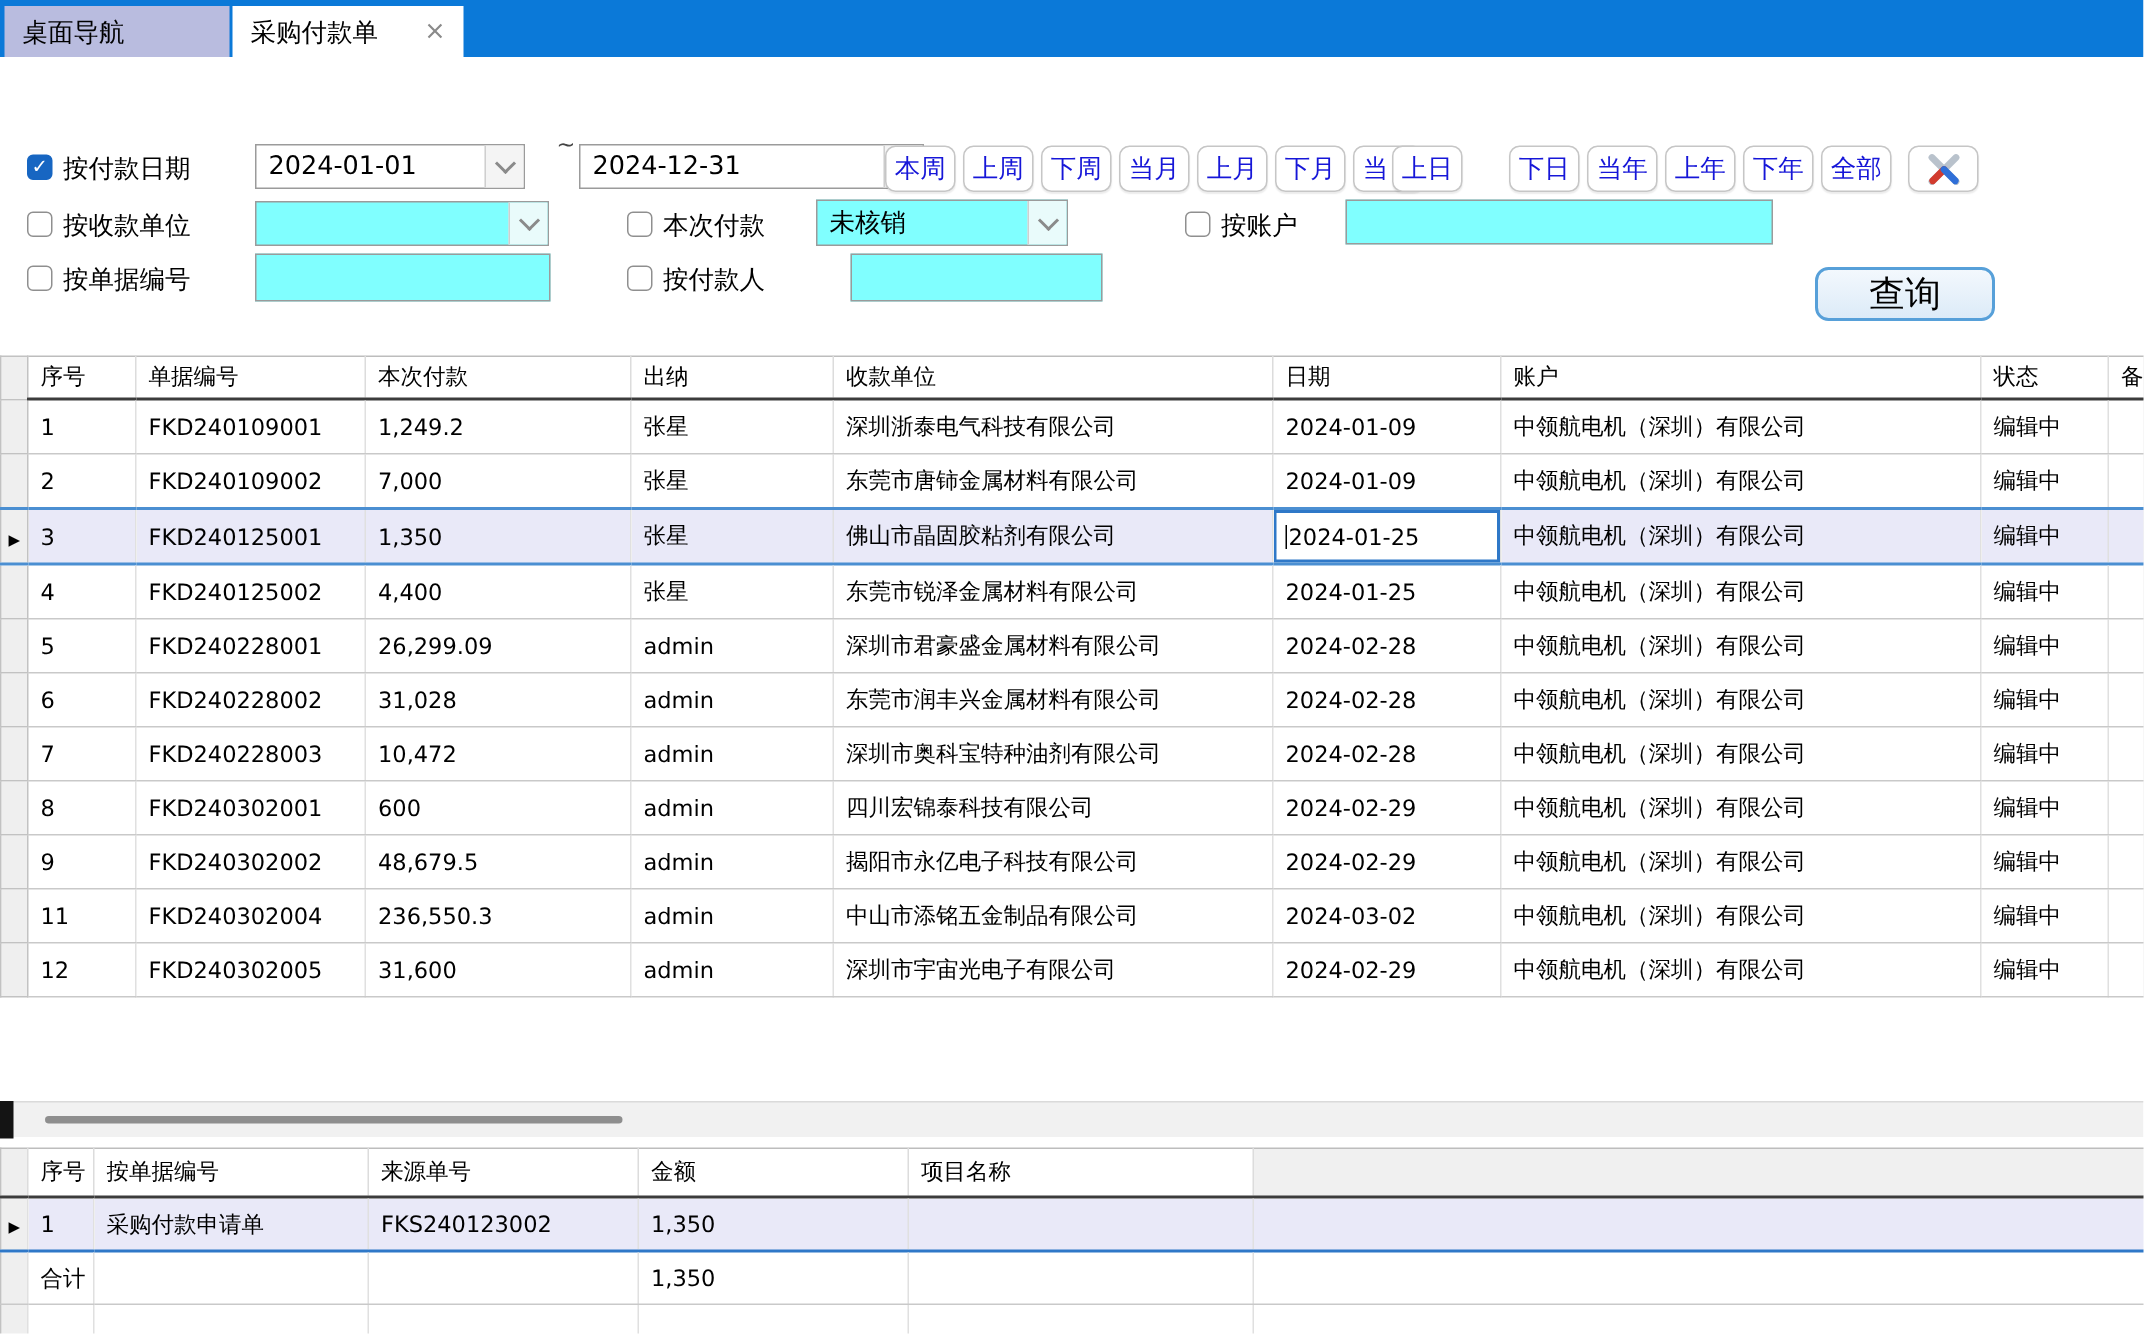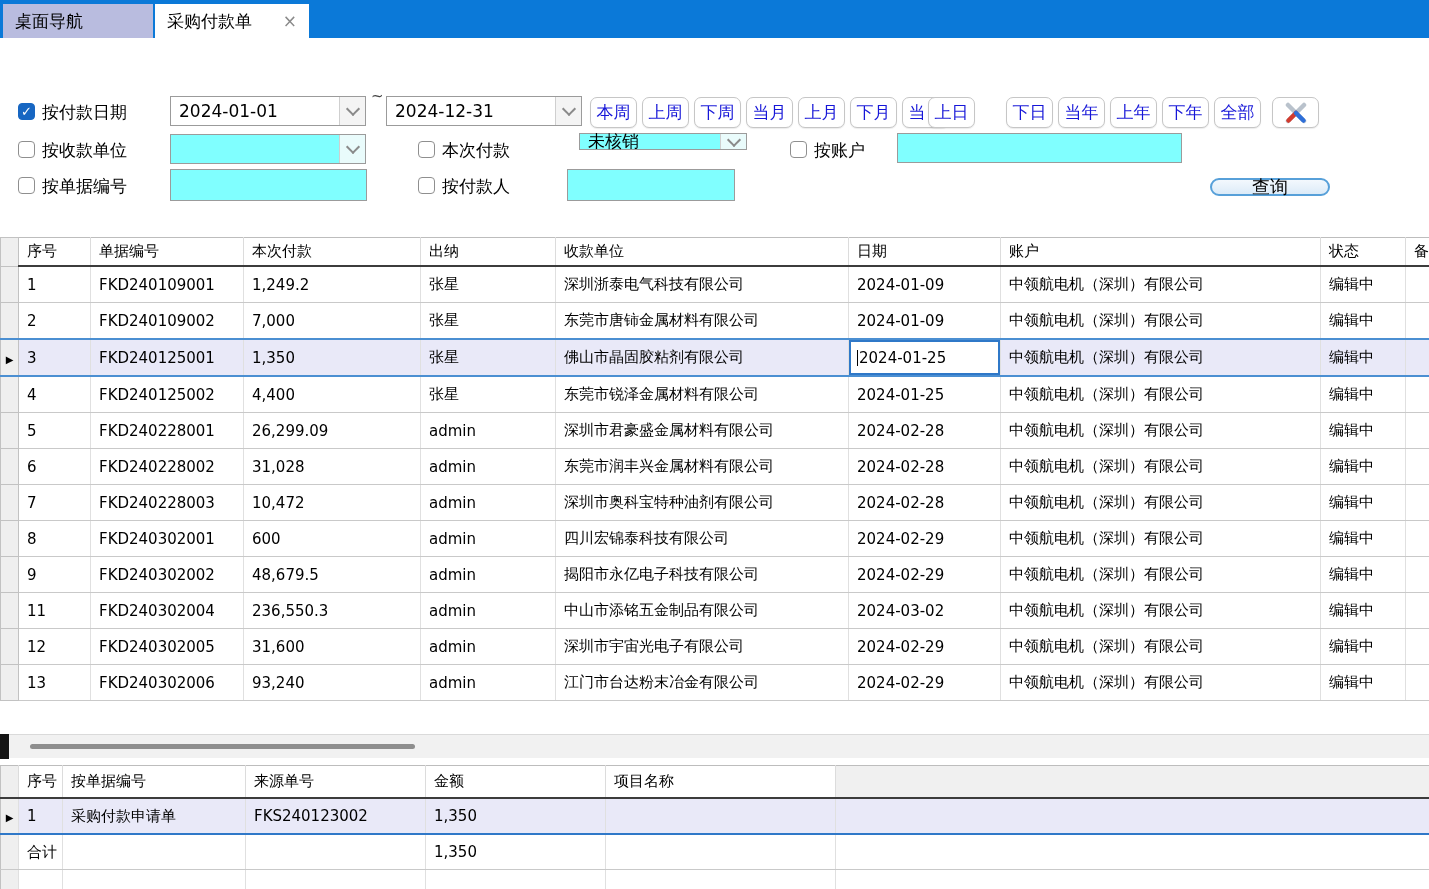--- a/index.html
+++ b/index.html
@@ -17,21 +17,21 @@
   .flabel{position:absolute;font-size:17px;white-space:nowrap;}
   .combo,.field{position:absolute;box-sizing:border-box;border:1px solid #9b9b9b;background:#fff;display:flex;align-items:center;font-size:17px;}
   .combo .val{padding-left:8px;white-space:nowrap;overflow:hidden;}
   .combo .arrow{margin-left:auto;width:25px;align-self:stretch;border-left:1px solid #cfcfcf;background:#f4f4f4;display:flex;align-items:center;justify-content:center;}
   .combo.cyan{background:#80ffff;}
   .combo.cyan .arrow{background:#e9fbfb;}
   .field.cyan{background:#80ffff;}
   .chev{width:8px;height:8px;border-left:2px solid #8a8a8a;border-bottom:2px solid #8a8a8a;transform:rotate(-45deg);margin-top:-4px;}
   .tilde{position:absolute;font-size:15px;color:#444;}
   .qbtn{position:absolute;top:97px;width:47px;height:31px;box-sizing:border-box;border:1px solid #c6c6c6;border-radius:7px;background:#fff;color:#1616d8;font-size:17px;display:flex;align-items:center;justify-content:center;box-shadow:0 1px 1px rgba(0,0,0,.08);cursor:default;}
-  .query{position:absolute;left:1210px;top:178px;width:120px;height:18px;box-sizing:border-box;border:2px solid #57a0d9;border-radius:9px;background:linear-gradient(#f3f8fd,#dcebf8);font-size:18px;font-family:inherit;display:flex;align-items:center;justify-content:center;}
+  .query{position:absolute;left:1210px;top:178px;width:120px;height:36px;box-sizing:border-box;border:2px solid #57a0d9;border-radius:9px;background:linear-gradient(#f3f8fd,#dcebf8);font-size:24px;font-family:inherit;display:flex;align-items:center;justify-content:center;}
   
   table{border-collapse:collapse;table-layout:fixed;}
   td,th{padding:0 2px 0 8px;white-space:nowrap;overflow:hidden;text-align:left;font-weight:normal;font-size:15px;}
   .maintbl{position:absolute;left:0;top:237px;width:1429px;}
   .maintbl th{height:27px;border-top:1px solid #bdbdbd;border-bottom:2px solid #3c3c3c;border-right:1px solid #dcdcdc;background:#fff;}
   .maintbl td{height:35px;border-bottom:1px solid #c9c9c9;border-right:1px solid #e0e0e0;background:#fff;}
   td.mk,th.mk{background:#efefef !important;border:1px solid #c2c2c2;padding:0;text-align:center;}
   .tri{font-size:10px;color:#000;}
   tr.sel td{background:#e9e9f8;border-top:2px solid #4b8fd2;border-bottom:2px solid #4b8fd2;}
   tr.sel td.mk{background:#efefef;}
@@ -59,28 +59,28 @@
       <span>桌面导航</span>
     </div>
     <div class="tab active">
       <span>采购付款单</span>
       <span class="tab-close">×</span>
     </div>
   </div>
 
   <span class="cb checked" style="left:18px;top:103px;position:absolute"><span>✓</span></span>
   <span class="flabel" style="left:42px;top:101px">按付款日期</span>
-  <div class="combo" style="left:170px;top:96px;width:196px;height:30px">
+  <div class="combo" style="left:170px;top:96px;width:180px;height:30px">
     <span class="val">2024-01-01</span>
     <span class="arrow">
         <i class="chev"></i>
       </span>
   </div>
   <span class="tilde" style="left:371px;top:87px">~</span>
-  <div class="combo" style="left:386px;top:96px;width:196px;height:30px">
+  <div class="combo" style="left:386px;top:96px;width:230px;height:30px">
     <span class="val">2024-12-31</span>
     <span class="arrow">
         <i class="chev"></i>
       </span>
   </div>
   <span class="qbtn" style="left:590px">本周</span>
   <span class="qbtn" style="left:642px">上周</span>
   <span class="qbtn" style="left:694px">下周</span>
   <span class="qbtn" style="left:746px">当月</span>
   <span class="qbtn" style="left:798px">上月</span>
@@ -104,21 +104,21 @@
   <span class="cb" style="left:18px;top:141px;position:absolute"></span>
   <span class="flabel" style="left:42px;top:139px">按收款单位</span>
   <div class="combo cyan" style="left:170px;top:134px;width:196px;height:30px">
     <span class="val"></span>
     <span class="arrow">
         <i class="chev"></i>
       </span>
   </div>
   <span class="cb" style="left:418px;top:141px;position:absolute"></span>
   <span class="flabel" style="left:442px;top:139px">本次付款</span>
-  <div class="combo cyan" style="left:579px;top:133px;width:168px;height:17px">
+  <div class="combo cyan" style="left:544px;top:133px;width:168px;height:31px">
     <span class="val">未核销</span>
     <span class="arrow">
         <i class="chev"></i>
       </span>
   </div>
   <span class="cb" style="left:790px;top:141px;position:absolute"></span>
   <span class="flabel" style="left:814px;top:139px">按账户</span>
   <div class="field cyan" style="left:897px;top:133px;width:285px;height:30px">
     <span class="val"></span>
   </div>
@@ -286,32 +286,20 @@
       <td>12</td>
       <td>FKD240302005</td>
       <td>31,600</td>
       <td>admin</td>
       <td>深圳市宇宙光电子有限公司</td>
       <td>2024-02-29</td>
       <td>中领航电机（深圳）有限公司</td>
       <td>编辑中</td>
       <td></td>
     </tr>
-    <tr>
-      <td class="mk"></td>
-      <td>13</td>
-      <td>FKD240302006</td>
-      <td>93,240</td>
-      <td>admin</td>
-      <td>江门市台达粉末冶金有限公司</td>
-      <td>2024-02-29</td>
-      <td>中领航电机（深圳）有限公司</td>
-      <td>编辑中</td>
-      <td></td>
-    </tr>
   </tbody>
     </table>
 
   <div class="hscroll">
     <div class="hthumb"></div>
   </div>
   <div class="hblock"></div>
 
   <table class="dettbl">
     <colgroup>

